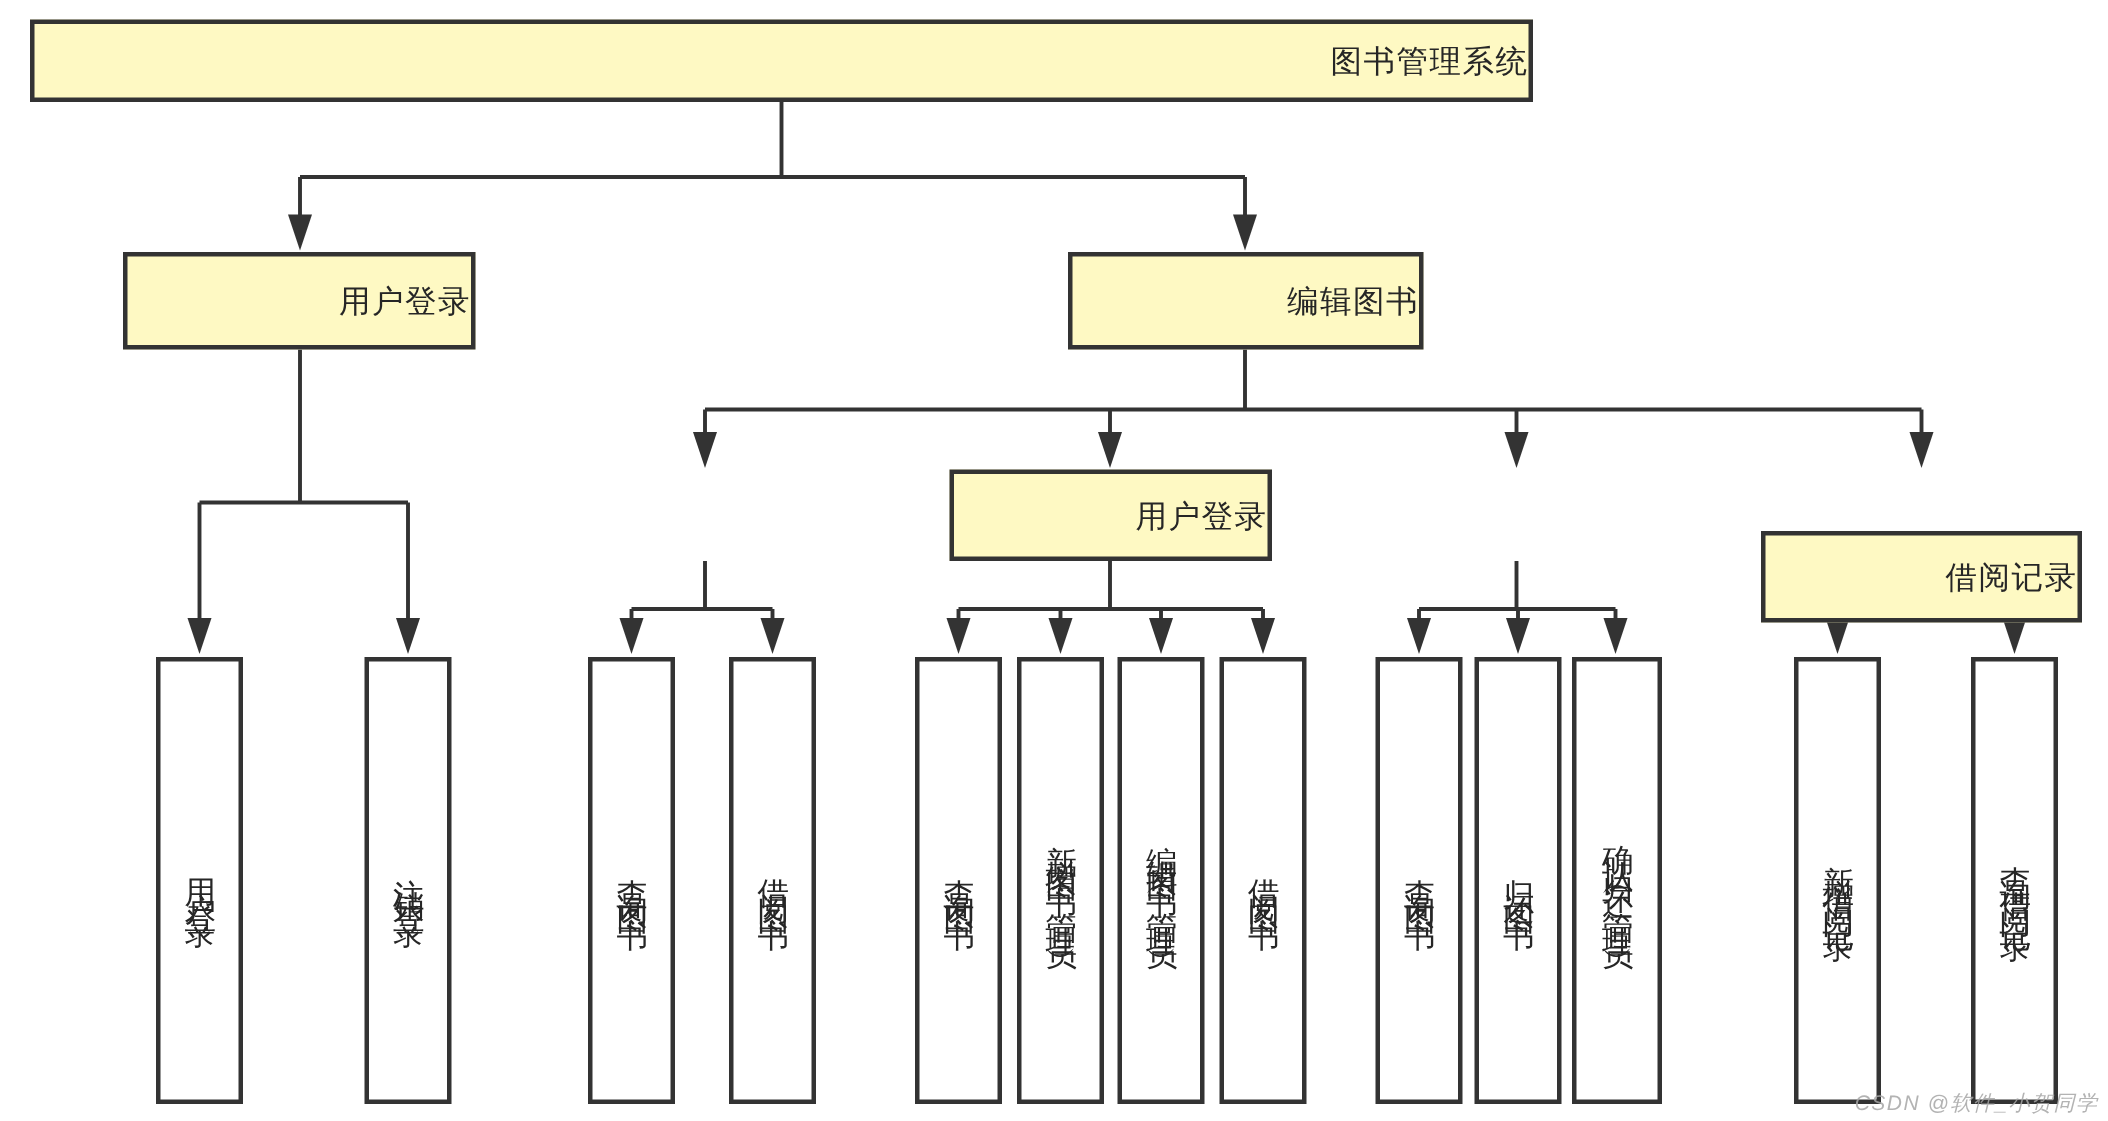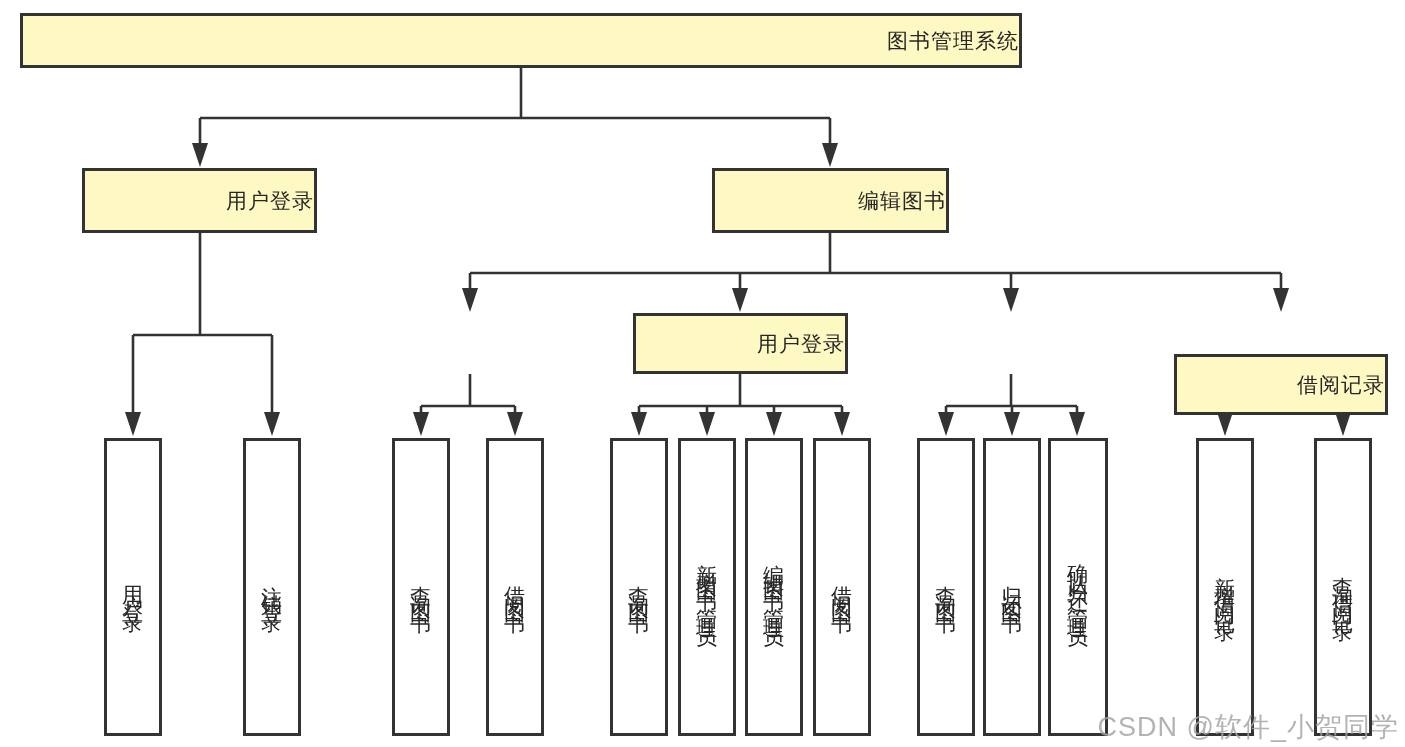--- a/index.html
+++ b/index.html
@@ -56,25 +56,26 @@
     text-orientation: mixed;
     font-size: 21px;
     letter-spacing: 9px;
     color: var(--text);
     line-height: 1;
   }
   .watermark {
     position: absolute;
     right: 6px;
     bottom: 2px;
-    font-size: 27px;
+    font-size: 14px;
     color: var(--watermark);
     opacity: 0.85;
     letter-spacing: 1px;
     white-space: nowrap;
+    font-style: italic;
   }
 </style>
 </head>
 <body>
 
 <div class="canvas">
 
   <svg class="connector-svg" viewBox="0 0 1405 747" xmlns="http://www.w3.org/2000/svg">
 
     <path class="ln" d="M521,68 V118"></path>

